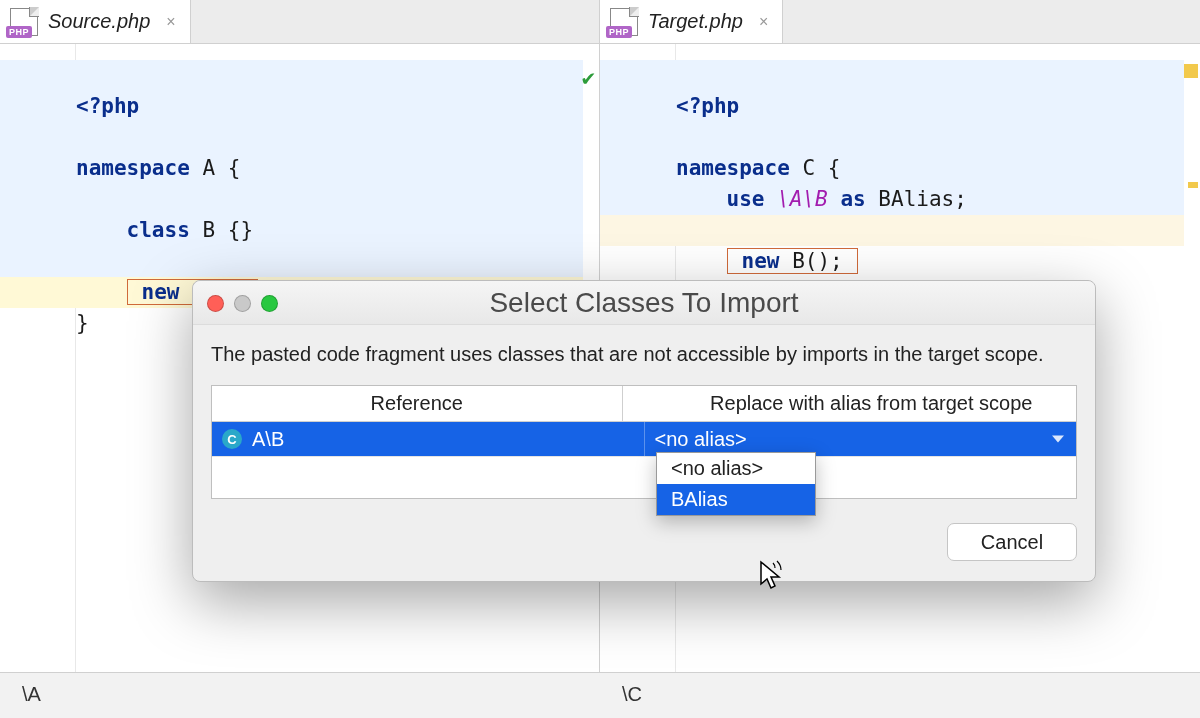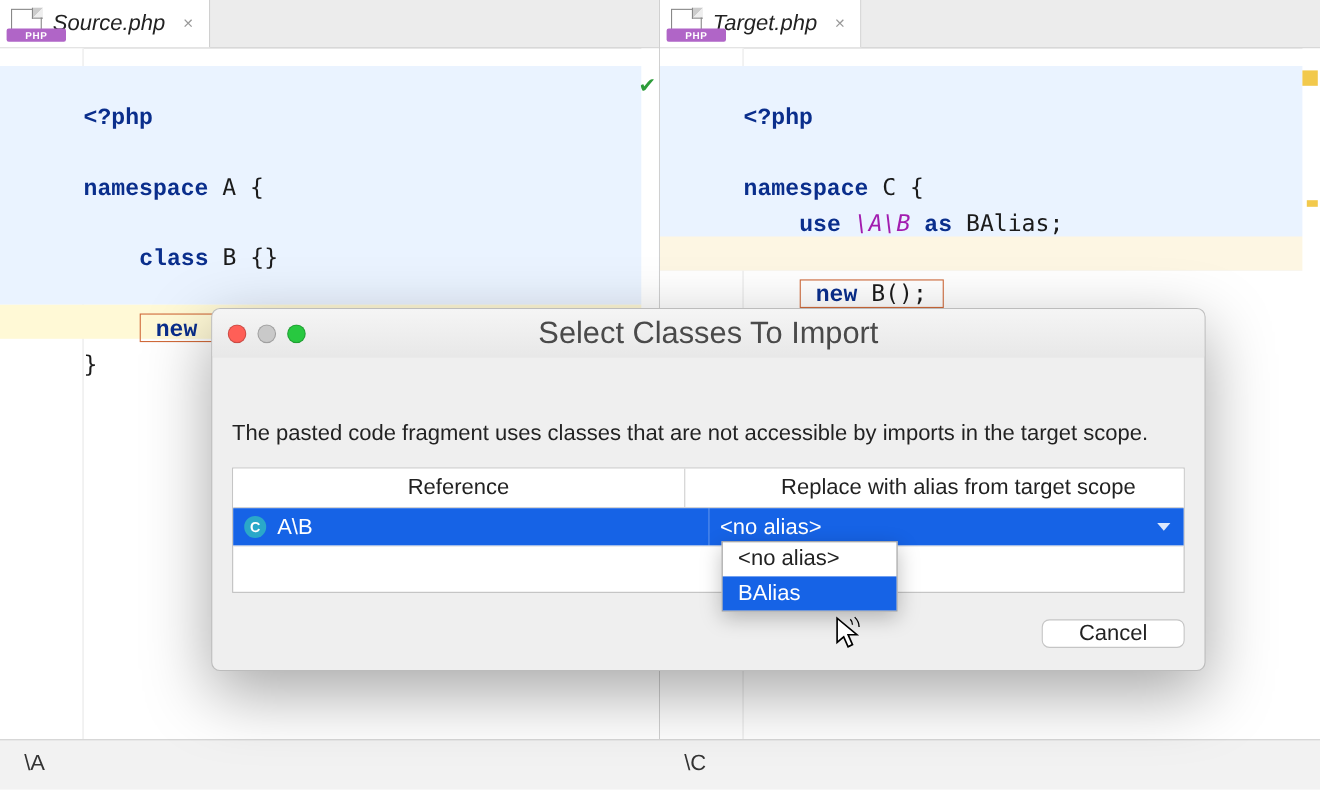--- a/index.html
+++ b/index.html
@@ -8,73 +8,73 @@
 
   .editors { display: flex; width: 100%; height: 672px; }
   .editor { flex: 1 1 50%; border-right: 1px solid #d0d0d0; display: flex; flex-direction: column; position: relative; }
   .editor:last-child { border-right: none; }
 
   .tabbar { height: 44px; background: #ececec; border-bottom: 1px solid #d0d0d0; display: flex; align-items: stretch; }
   .tab { display: flex; align-items: center; background: #fff; border-right: 1px solid #d0d0d0; padding: 0 14px 0 10px; gap: 10px; }
   .tab .php-icon { width: 28px; height: 28px; position: relative; }
   .php-icon .sheet { position: absolute; inset: 0; background: #fff; border: 1px solid #888; }
   .php-icon .fold { position: absolute; right: -1px; top: -1px; width: 10px; height: 10px; background: linear-gradient(135deg, #ccc 49%, #eee 51%); border-left: 1px solid #888; border-bottom: 1px solid #888; }
-  .php-icon .badge { position: absolute; left: -4px; bottom: -2px; background: #b065c7; color: #fff; font-size: 9px; font-weight: 700; padding: 1px 17px; border-radius: 2px; letter-spacing: .5px; }
+  .php-icon .badge { position: absolute; left: -4px; bottom: -2px; background: #b065c7; color: #fff; font-size: 9px; font-weight: 700; padding: 1px 3px; border-radius: 2px; letter-spacing: .5px; }
   .tab .fname { font-size: 20px; color: #222; font-style: italic; }
   .tab .close { font-size: 16px; color: #999; margin-left: 6px; }
 
   .code-area { position: relative; flex: 1; display: flex; font-family: "Menlo","Consolas",monospace; font-size: 21px; line-height: 31px; }
   .gutter { width: 76px; background: #fff; border-right: 1px solid #e8e8e8; }
   .code { flex: 1; padding-top: 16px; position: relative; white-space: pre; color: #1b1b1b; }
   .mrk { position: absolute; right: 0; width: 16px; top: 0; bottom: 0; background: #fff; }
   .mrk .ok { position: absolute; top: 18px; right: 4px; color: #2d9c3a; font-size: 22px; }
   .mrk .warn { position: absolute; right: 2px; width: 14px; height: 14px; background: #f2c94c; }
   .mrk .warn2 { position: absolute; right: 2px; width: 10px; height: 6px; background: #f2c94c; }
 
   .hl-line { position: absolute; left: 0; right: 0; height: 31px; background: #fff9d6; }
   .hl-cur  { position: absolute; left: 0; right: 0; height: 31px; background: #fdf6e3; }
   .sel-bg  { position: absolute; left: 0; right: 0; background: #eaf3ff; }
 
-  .kw  { color: #0a2e8c; font-weight: 700; font-family: Liberation Mono, monospace; }
+  .kw  { color: #0a2e8c; font-weight: 700; }
   .ns  { color: #a21caf; font-style: italic; }
   .box { border: 1px solid #d06a3a; padding: 0 14px; }
 
   
   .statusbar { position: absolute; left: 0; right: 0; bottom: 0; height: 46px; background: #f2f2f2; border-top: 1px solid #d0d0d0; display: flex; }
   .statusbar .half { flex: 1; padding: 10px 22px; font-size: 20px; color: #333; }
 
   
   .dialog { position: absolute; left: 192px; top: 280px; width: 904px; background: #efefef; border: 1px solid #bcbcbc; border-radius: 8px; box-shadow: 0 20px 60px rgba(0,0,0,.35); }
   .titlebar { height: 44px; display: flex; align-items: center; position: relative; border-bottom: 1px solid #dcdcdc; border-radius: 8px 8px 0 0; background: linear-gradient(#f5f5f5,#e8e8e8); }
   .traffic { display: flex; gap: 10px; position: absolute; left: 14px; top: 14px; }
   .dot { width: 17px; height: 17px; border-radius: 50%; border: 1px solid rgba(0,0,0,.2); }
   .dot.r { background: #ff5f57; } .dot.y { background: #c9c9c9; } .dot.g { background: #28c840; }
   .titlebar .title { width: 100%; text-align: center; font-size: 28px; color: #4a4a4a; }
 
   .dlg-body { padding: 14px 18px 20px; font-size: 20px; color: #222; }
-  .dlg-msg { line-height: 30px; margin-bottom: 16px; margin-top: 40px; }
+  .dlg-msg { line-height: 30px; margin-bottom: 16px; }
 
   .grid { border: 1px solid #bfbfbf; background: #fff; }
   .grid-head { display: flex; background: #fff; border-bottom: 1px solid #cfcfcf; gap: 44px; }
   .gh { flex: 1; text-align: center; padding: 6px 0; font-size: 20px; color: #222; border-right: 1px solid #cfcfcf; }
   .gh:last-child { border-right: none; }
   .grid-row { display: flex; height: 34px; align-items: stretch; }
   .grid-row.sel { background: #1663e6; color: #fff; }
   .gc { flex: 1; display: flex; align-items: center; padding: 0 10px; border-right: 1px solid rgba(255,255,255,.3); position: relative; }
   .gc:last-child { border-right: none; }
   .gc .chev { position: absolute; right: 12px; top: 50%; transform: translateY(-50%); width: 0; height: 0; border-left: 6px solid transparent; border-right: 6px solid transparent; border-top: 7px solid rgba(255,255,255,.85); }
   .class-badge { width: 20px; height: 20px; border-radius: 50%; background: #2aa8c9; color: #fff; font-size: 13px; font-weight: 700; display: inline-flex; align-items: center; justify-content: center; margin-right: 10px; }
   .grid-empty { height: 42px; border-top: 1px solid #e4e4e4; }
 
   .dropdown { position: absolute; border: 1px solid #9a9a9a; background: #fff; box-shadow: 0 6px 18px rgba(0,0,0,.25); font-size: 20px; }
   .dd-item { padding: 4px 20px 4px 14px; color: #222; }
   .dd-item.sel { background: #1663e6; color: #fff; }
 
   .btnrow { display: flex; justify-content: flex-end; gap: 20px; margin-top: 24px; }
-  .btn { min-width: 130px; height: 26px; border-radius: 7px; font-size: 20px; display: inline-flex; align-items: center; justify-content: center; cursor: pointer; }
+  .btn { min-width: 130px; height: 38px; border-radius: 7px; font-size: 20px; display: inline-flex; align-items: center; justify-content: center; cursor: pointer; }
   .btn.default { background: #fff; border: 1px solid #c5c5c5; color: #222; }
   .btn.primary { background: linear-gradient(#4aa3ff,#1d7bff); color: #fff; border: 1px solid #1a6be0; }
 
   .cursor-img { position: absolute; pointer-events: none; }
 </style>
 </head>
 <body>
 
 <div class="editors">
 

